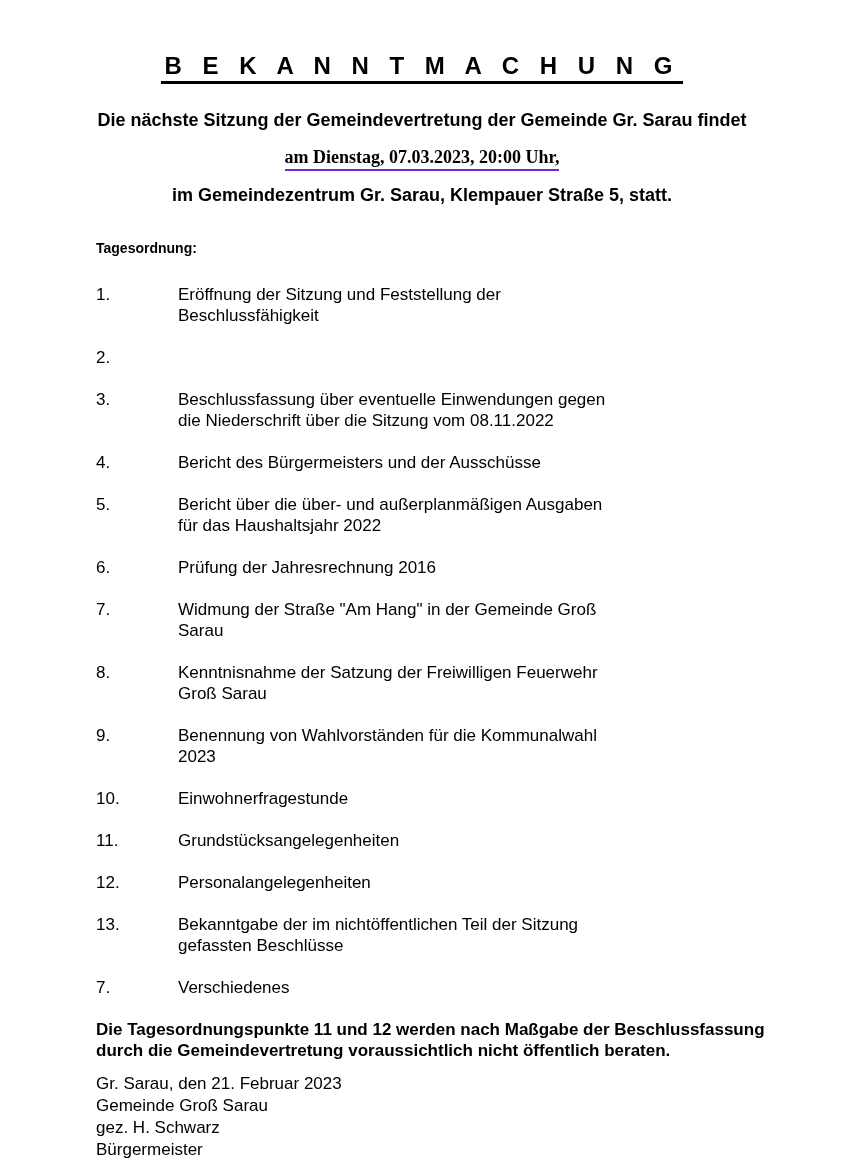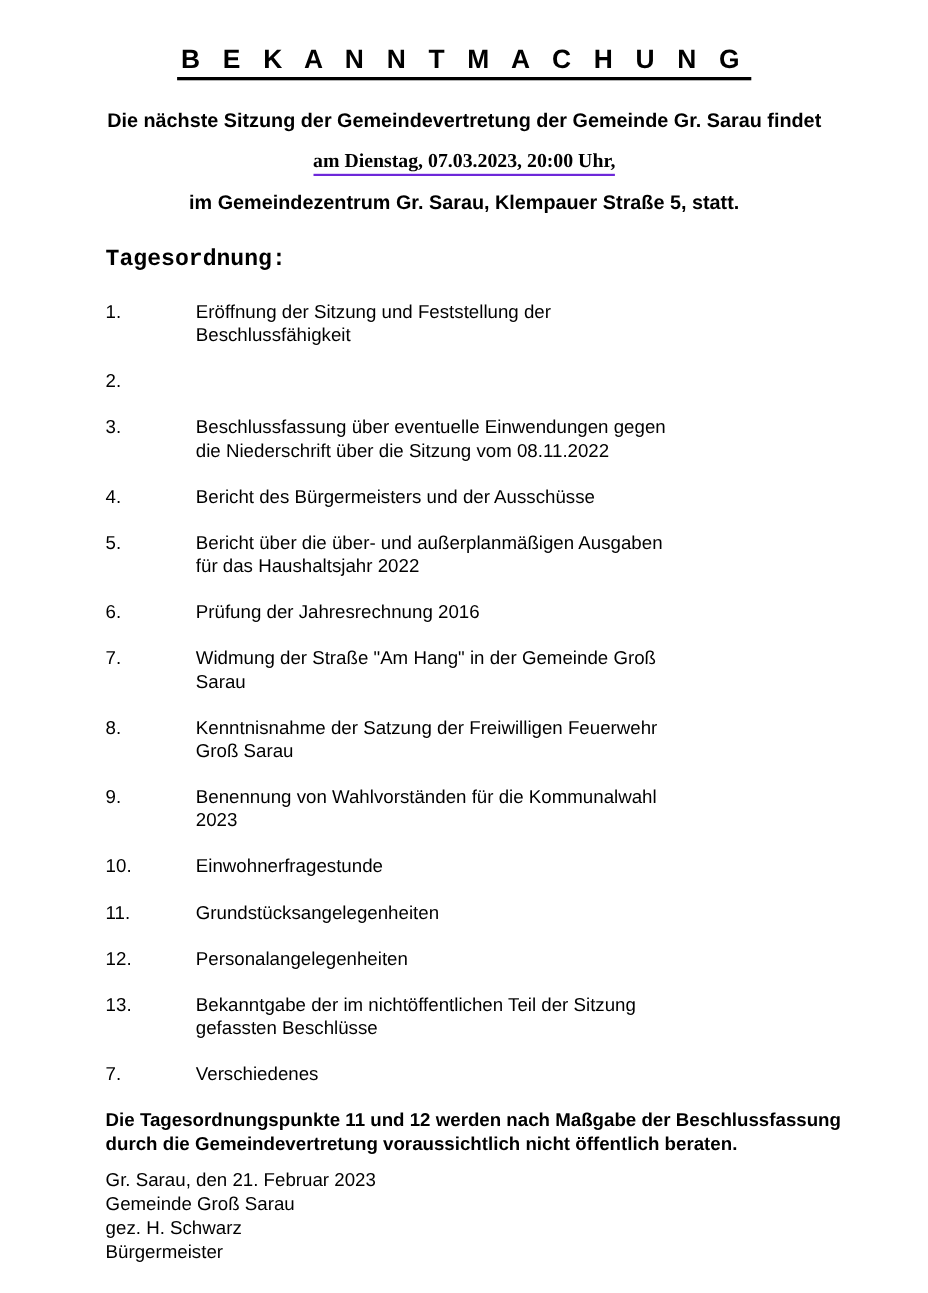--- a/index.html
+++ b/index.html
@@ -12,21 +12,21 @@
     height: 1175px;
     overflow: hidden;
     font-family: "Liberation Sans", "DejaVu Sans", sans-serif;
     color: #000000;
     -webkit-font-smoothing: antialiased;
   }
   .page {
     box-sizing: border-box;
     width: 844px;
     height: 1175px;
-    padding: 40px 72px 0 96px;
+    padding: 51px 72px 0 96px;
   }
   .doc-title {
     text-align: center;
     margin: 0 0 0 -24px; 
     font-size: 24px;
     font-weight: bold;
     line-height: 30px;
   }
   .doc-title .u {
     border-bottom: 3px solid #000;
@@ -43,24 +43,23 @@
   .intro .p1 { margin-top: 28px; }
   .intro .p2 { margin-top: 15px; }
   .intro .p3 { margin-top: 16px; }
   .intro .p2 .u {
     border-bottom: 2px solid #6d28d9;
     padding-bottom: 2px;
     font-family: Liberation Serif, serif;
   }
   .agenda-heading {
     font-weight: bold;
-    font-size: 21px;
+    font-size: 14px;
     line-height: 22px;
     margin: 31px 0 0 0;
-    font-family: Liberation Mono, monospace;
   }
   .agenda-list {
     margin-top: 25px;
   }
   .agenda-item {
     display: flex;
     align-items: flex-start;
     font-size: 17px;
     line-height: 21px;
     margin-bottom: 21px;

